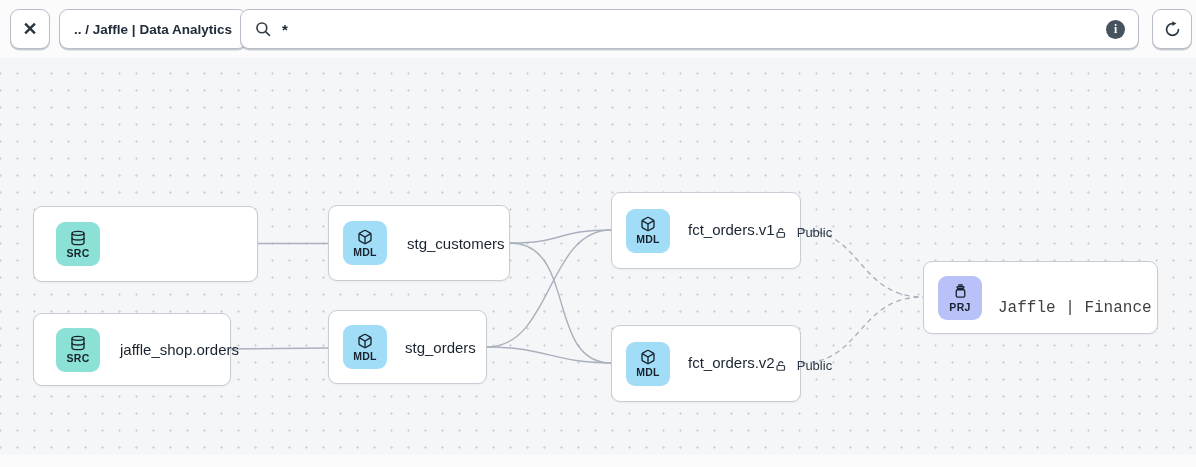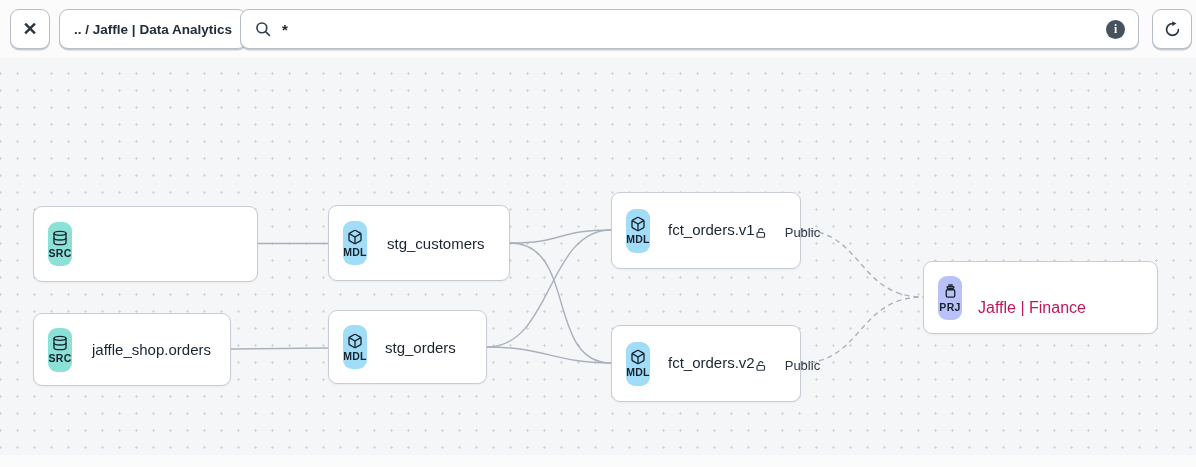--- a/index.html
+++ b/index.html
@@ -45,31 +45,31 @@
   .search-input{flex:1;border:none;outline:none;background:transparent;
       font-family:"Liberation Sans",sans-serif;font-size:15px;font-weight:600;color:#1A2430;padding:0;}
   .info-btn{flex:none;width:19px;height:19px;border-radius:50%;background:#47525F;color:#fff;
       display:flex;align-items:center;justify-content:center;
       font-size:11.5px;font-weight:700;font-family:"Liberation Serif",serif;cursor:pointer;}
 
   
   .node{position:absolute;z-index:2;background:#FFFFFF;border:1px solid var(--node-border);
       border-radius:9px;display:flex;align-items:center;padding:0 14px;
       box-shadow:0 1px 2px rgba(25,35,45,.05);cursor:pointer;}
-  .badge{width:24px;height:44px;border-radius:9px;flex:none;
+  .badge{width:44px;height:44px;border-radius:9px;flex:none;
       display:flex;flex-direction:column;align-items:center;justify-content:center;color:#17222E;}
-  .badge.src{background:var(--src-badge);}
+  .badge.src{background:var(--src-badge);margin-left:8px;}
   .badge.mdl{background:var(--mdl-badge);}
   .badge.prj{background:var(--prj-badge);}
   .badge-label{font-size:10.5px;font-weight:600;letter-spacing:.3px;margin-top:1px;color:#17222E;}
   .node-label{font-size:15px;font-weight:500;color:var(--text-dark);white-space:nowrap;}
   .node-body{display:flex;flex-direction:row;justify-content:center;}
-  .node-sub{display:flex;align-items:center;gap:18px;font-size:13px;font-weight:400;color:#2C3845;margin-top:4px;}
+  .node-sub{display:flex;align-items:center;gap:10px;font-size:13px;font-weight:400;color:#2C3845;margin-top:4px;}
   .prj-title{font-size:13px;font-weight:600;color:#1A2430;white-space:nowrap;}
-  .prj-name{font-size:16px;font-weight:400;color:#be185d;margin-top:21px;white-space:nowrap;}
+  .prj-name{font-size:16px;font-weight:400;color:#404040;margin-top:21px;white-space:nowrap;font-family:Liberation Mono, monospace;}
   .n-customers{left:33px;top:206px;width:225px;height:76px;gap:22px;}
   .n-orders{left:33px;top:313px;width:198px;height:73px;gap:20px;}
   .n-stg-customers{left:328px;top:205px;width:182px;height:76px;gap:20px;}
   .n-stg-orders{left:328px;top:310px;width:159px;height:74px;gap:18px;}
   .n-fct-v1{left:611px;top:192px;width:190px;height:77px;gap:18px;}
   .n-fct-v2{left:611px;top:325px;width:190px;height:77px;gap:18px;}
   .n-prj{left:923px;top:261px;width:235px;height:73px;gap:16px;}
   svg{display:block;}
 </style>
 </head>

